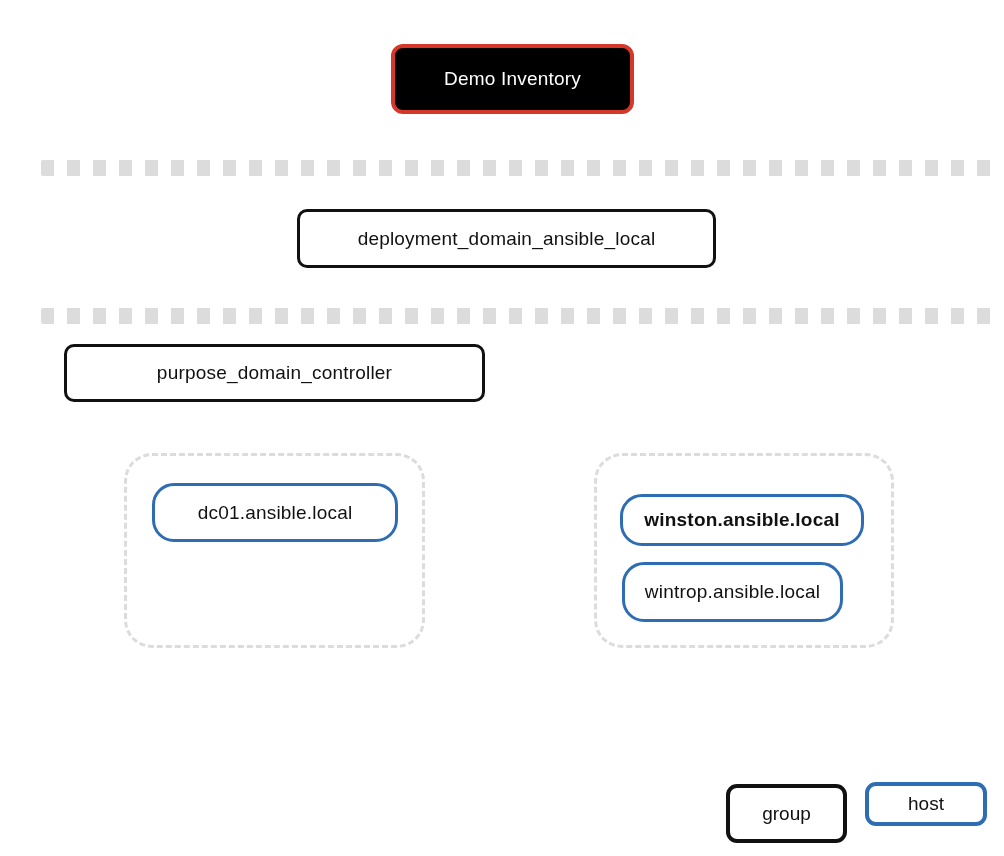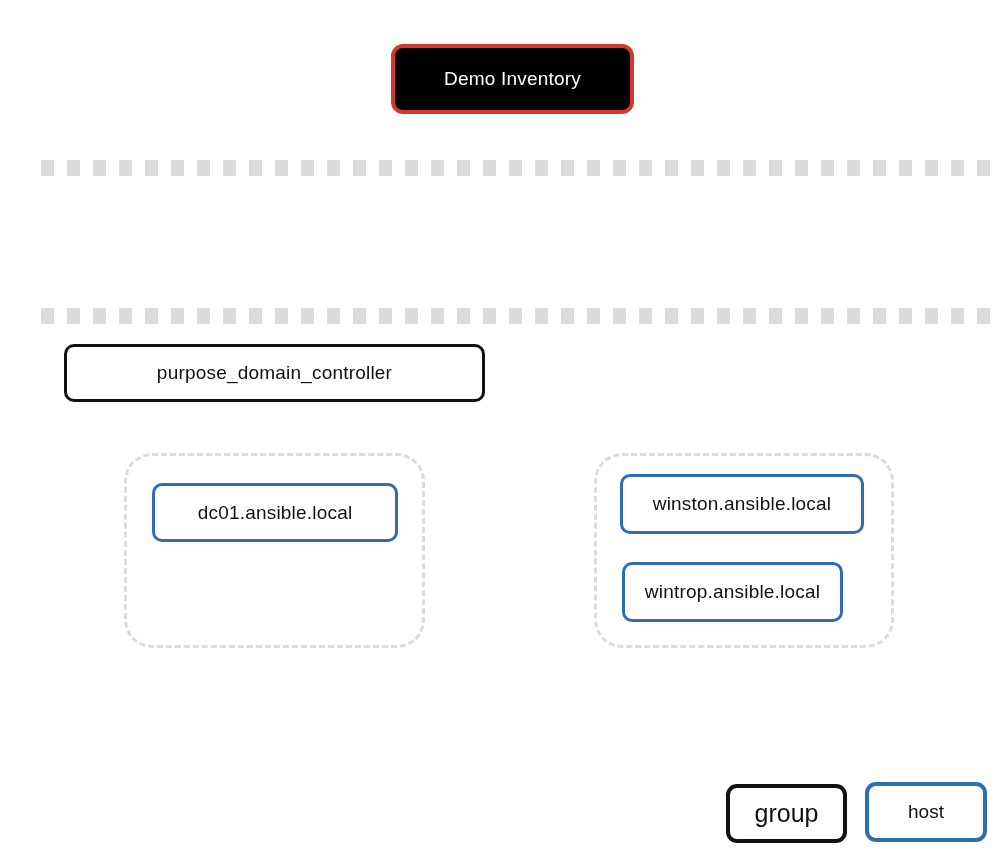--- a/index.html
+++ b/index.html
@@ -42,24 +42,24 @@
     border-radius: 12px;
     color: #ffffff;
     left: 375px; top: 28px; width: 243px; height: 70px;
   }
   .node.deployment { left: 281px; top: 193px; width: 419px; height: 59px; }
   .node.controller { left: 48px;  top: 328px; width: 421px; height: 58px; }
   .node.computer   { left: 517px; top: 348px; width: 422px; height: 58px; }
 
   .host-node {
     border: 3px solid var(--blue);
-    border-radius: 10px;
+    border-radius: 22px;
   }
   .node.dc01    { left: 136px; top: 467px; width: 246px; height: 59px; }
-  .node.winston { left: 604px; top: 458px; width: 244px; height: 60px; }
+  .node.winston { left: 604px; top: 478px; width: 244px; height: 52px; font-weight: bold; }
   .node.wintrop { left: 606px; top: 546px; width: 221px; height: 60px; }
 
   .separator {
     position: absolute;
     left: 25px;
     width: 954px;
     height: 5px;
     background: repeating-linear-gradient(
       to right,
       var(--dash) 0 13px,
@@ -78,42 +78,43 @@
   }
   .host-container.left  { left: 108px; top: 437px; width: 301px; height: 195px; }
   .host-container.right { left: 578px; top: 437px; width: 300px; height: 195px; }
 
   .legend-group-box {
     position: absolute;
     left: 710px; top: 768px; width: 121px; height: 59px;
     border: 4px solid var(--ink);
     border-radius: 11px;
     display: flex; align-items: center; justify-content: center;
-    font-size: 25px;
+    font-size: 19px;
     background: var(--node-bg);
   }
   .legend-host-box {
     position: absolute;
-    left: 849px; top: 766px; width: 122px; height: 60px;
+    left: 849px; top: 766px; width: 122px; height: 44px;
     border: 4px solid var(--blue);
     border-radius: 11px;
     display: flex; align-items: center; justify-content: center;
     font-size: 19px;
     background: var(--node-bg);
   }
 </style>
 </head>
 <body>
 
 <div class="canvas">
 
   <div class="node root">Demo Inventory</div>
 
   <div class="separator level-1"></div>
 
+  <div class="node deployment">deployment_domain_ansible_local</div>
 
   <div class="separator level-2"></div>
 
   <div class="node controller">purpose_domain_controller</div>
 
 
   <div class="host-container left"></div>
 
   <div class="node host-node dc01">dc01.ansible.local</div>
 

